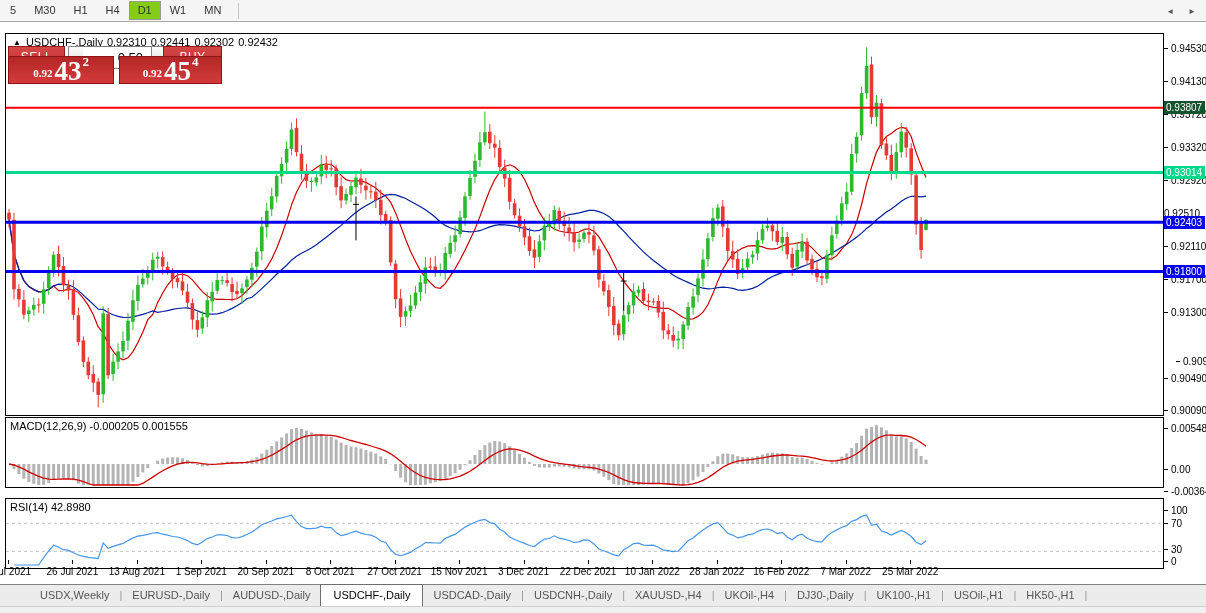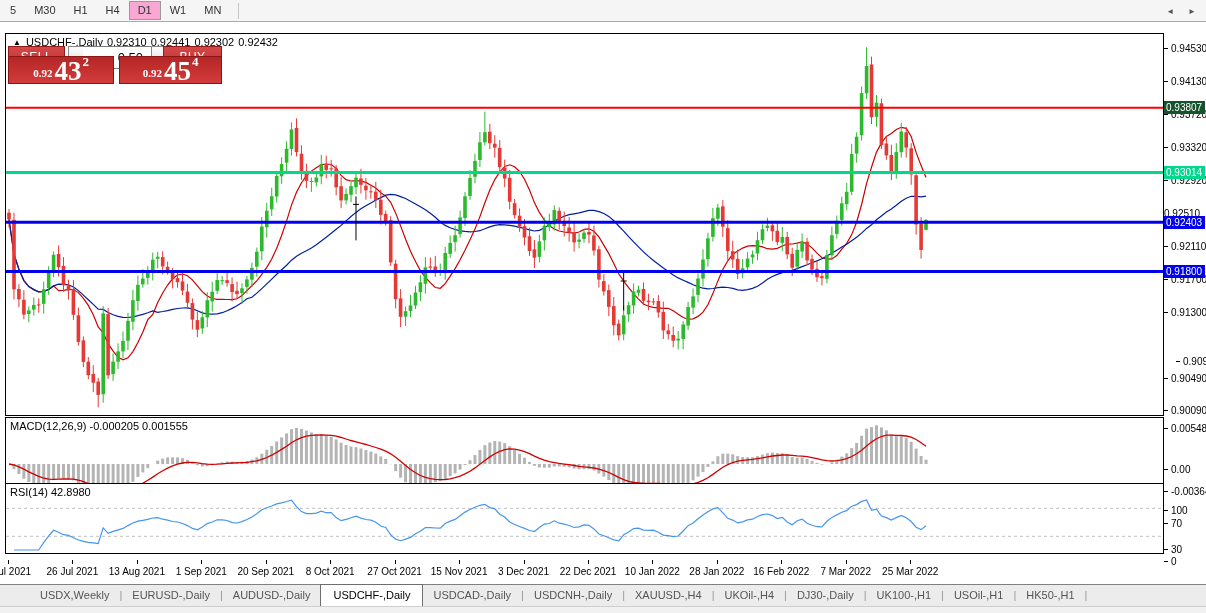--- a/index.html
+++ b/index.html
@@ -2,27 +2,27 @@
 <html><head>
 <meta charset="utf-8">
 <style>
   html,body{margin:0;padding:0;background:#fff;}
   .screen{position:relative;width:1206px;height:613px;background:#fff;overflow:hidden;
           font-family:"Liberation Sans",sans-serif;-webkit-font-smoothing:antialiased;}
   
   .toolbar{position:absolute;left:0;top:0;width:1206px;height:22px;background:#f5f5f5;
            border-bottom:1px solid #aaa;display:flex;align-items:center;box-sizing:border-box;padding-left:1px;}
   .tf-btn{font-size:11px;color:#333;padding:3px 9px;cursor:default;line-height:13px;}
-  .tf-btn.active{background:#f9a8d4;border:1px solid #999;padding:2px 8px;}
+  .tf-btn.active{background:#84cc16;border:1px solid #999;padding:2px 8px;}
   .tb-sep{width:1px;height:16px;background:#c6c6c6;margin-left:8px;}
   
   .frame{position:absolute;border:1px solid #000;background:#fff;}
   #main-frame{left:5px;top:33px;width:1157px;height:381px;}
   #macd-frame{left:5px;top:417px;width:1157px;height:69px;}
-  #rsi-frame{left:5px;top:483px;width:1157px;height:69px;text-align:center;}
+  #rsi-frame{left:5px;top:498px;width:1157px;height:69px;text-align:center;}
   .frame svg{position:absolute;left:0;top:0;}
   .panel-label{position:absolute;left:4px;top:2px;font-size:11px;color:#000;z-index:4;white-space:nowrap;}
   .ohlc{position:absolute;left:13px;top:36px;font-size:11px;color:#000;z-index:6;white-space:nowrap;}
   .ohlc .tri{font-size:8px;margin-right:5px;vertical-align:1px;}
   .ohlc span{margin-right:4px;}
   
   .trade{position:absolute;left:8px;top:46px;width:214px;height:54px;z-index:7;}
   .trade .btn{position:absolute;top:0;height:23px;box-sizing:border-box;color:#fff;font-size:12px;
               display:flex;align-items:center;justify-content:center;
               background:linear-gradient(#d64848,#bd2e2e);border:1px solid #8e1a1a;cursor:pointer;}

